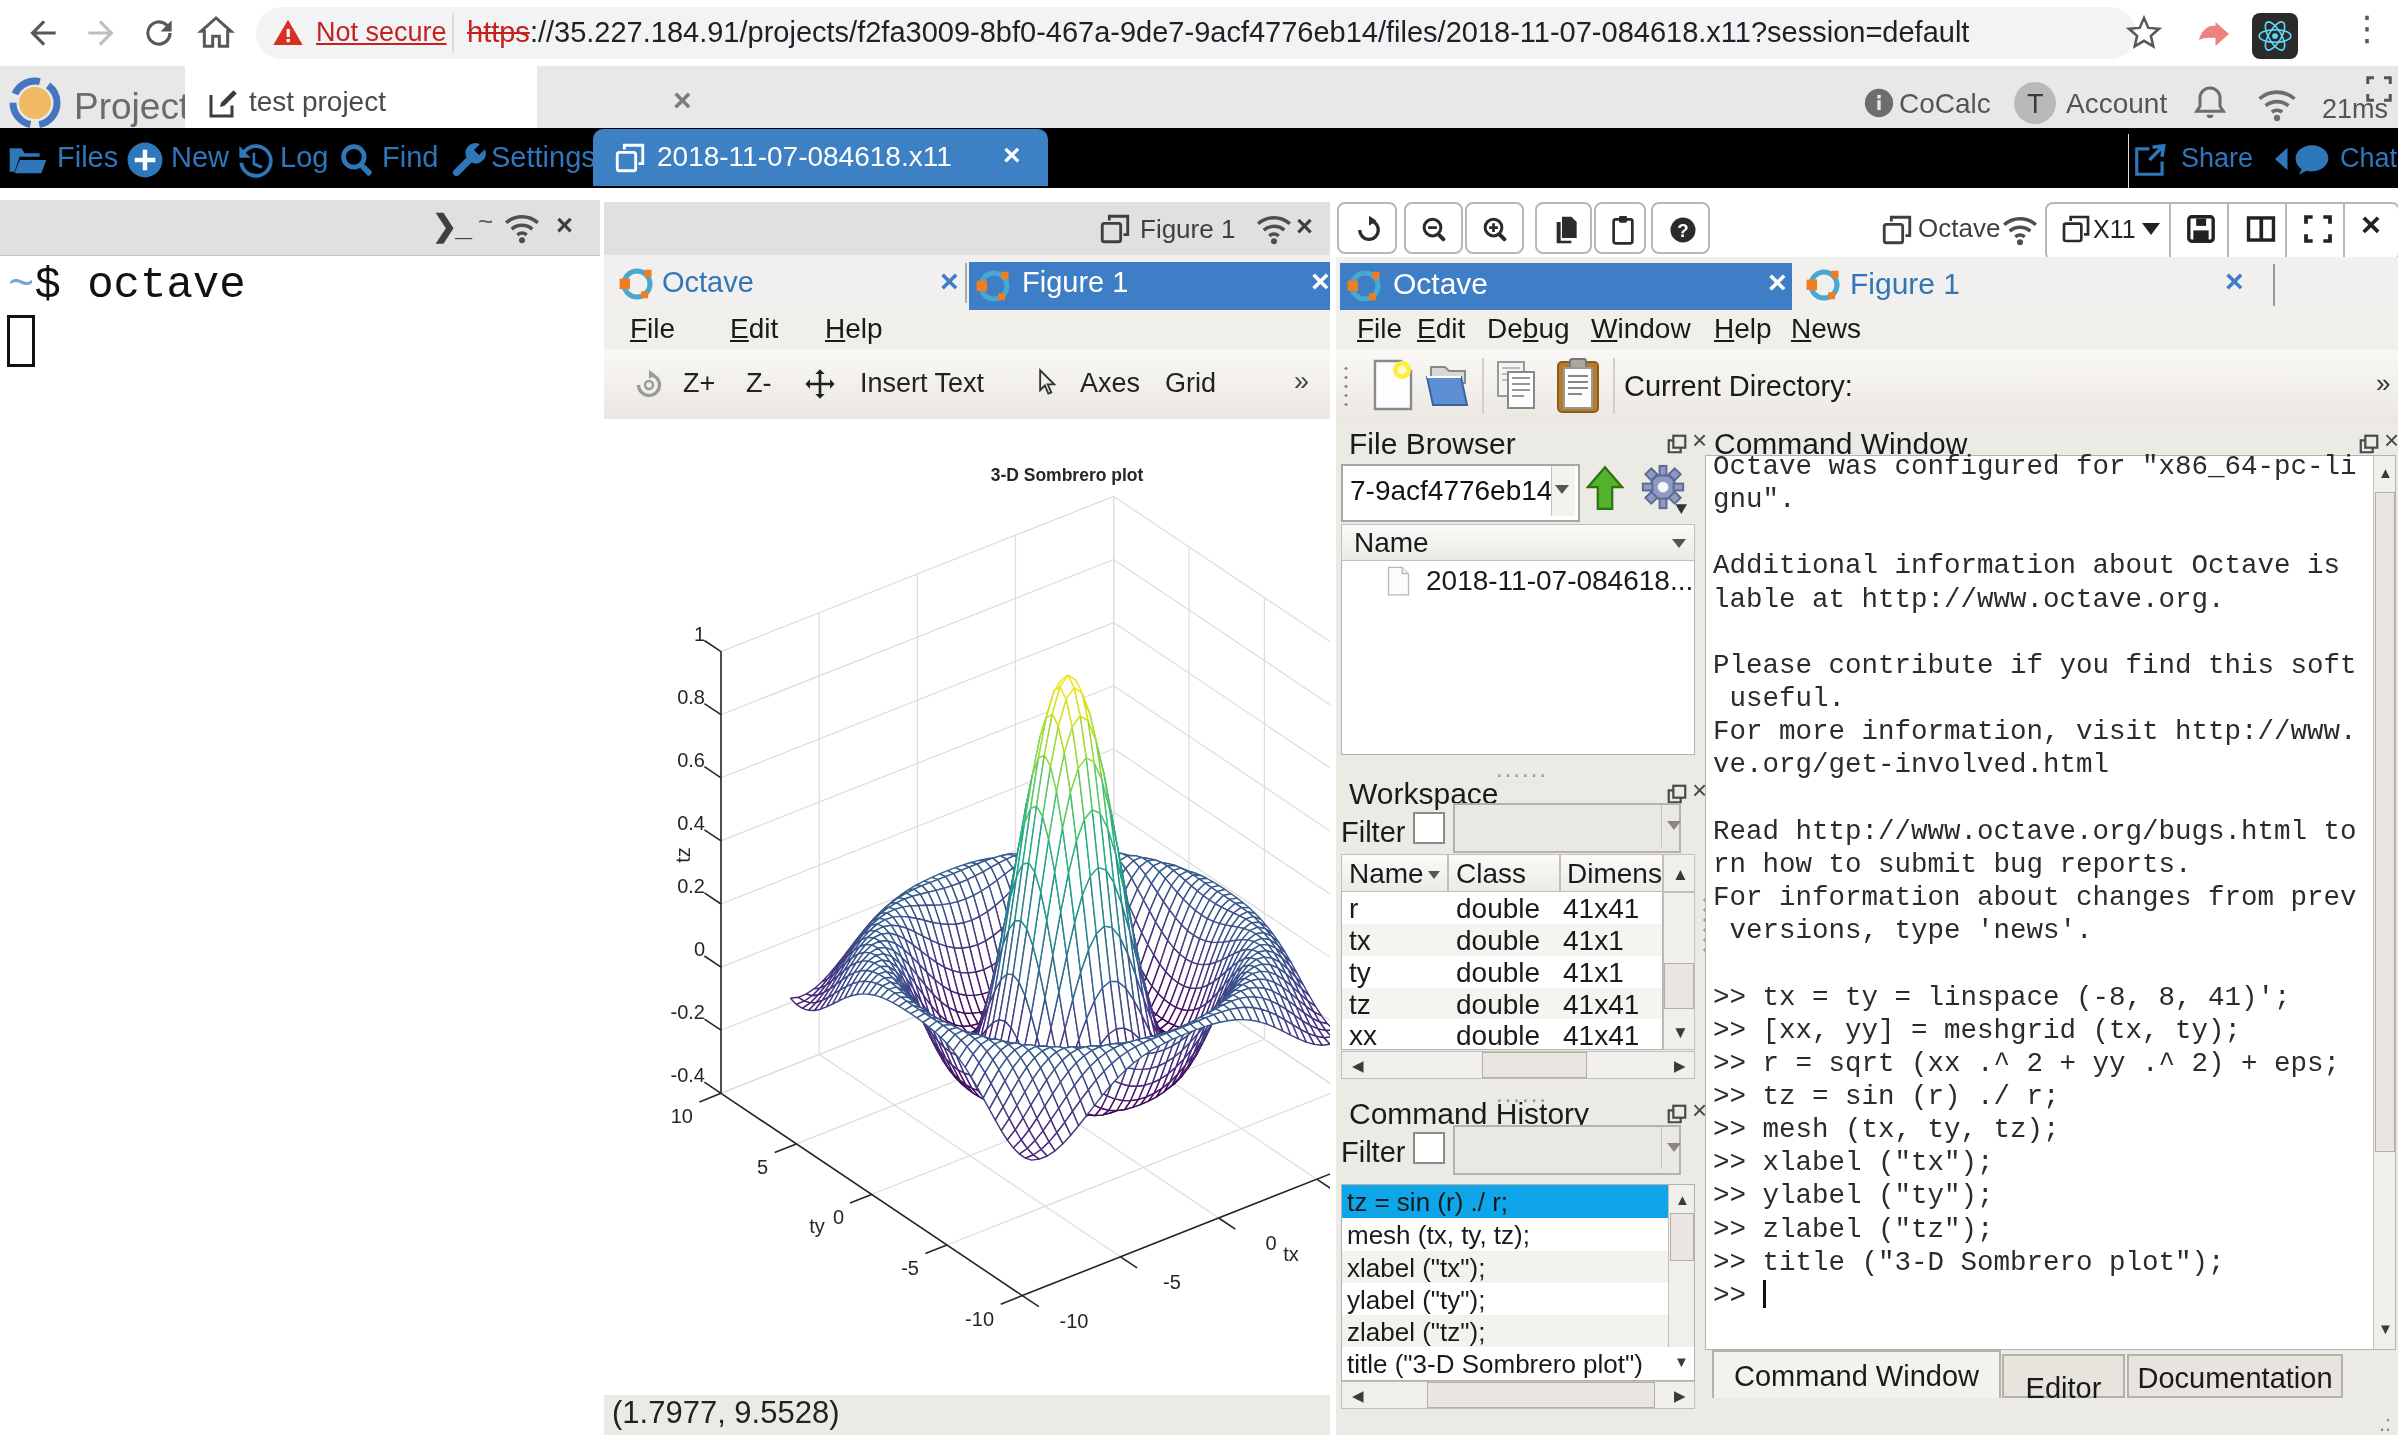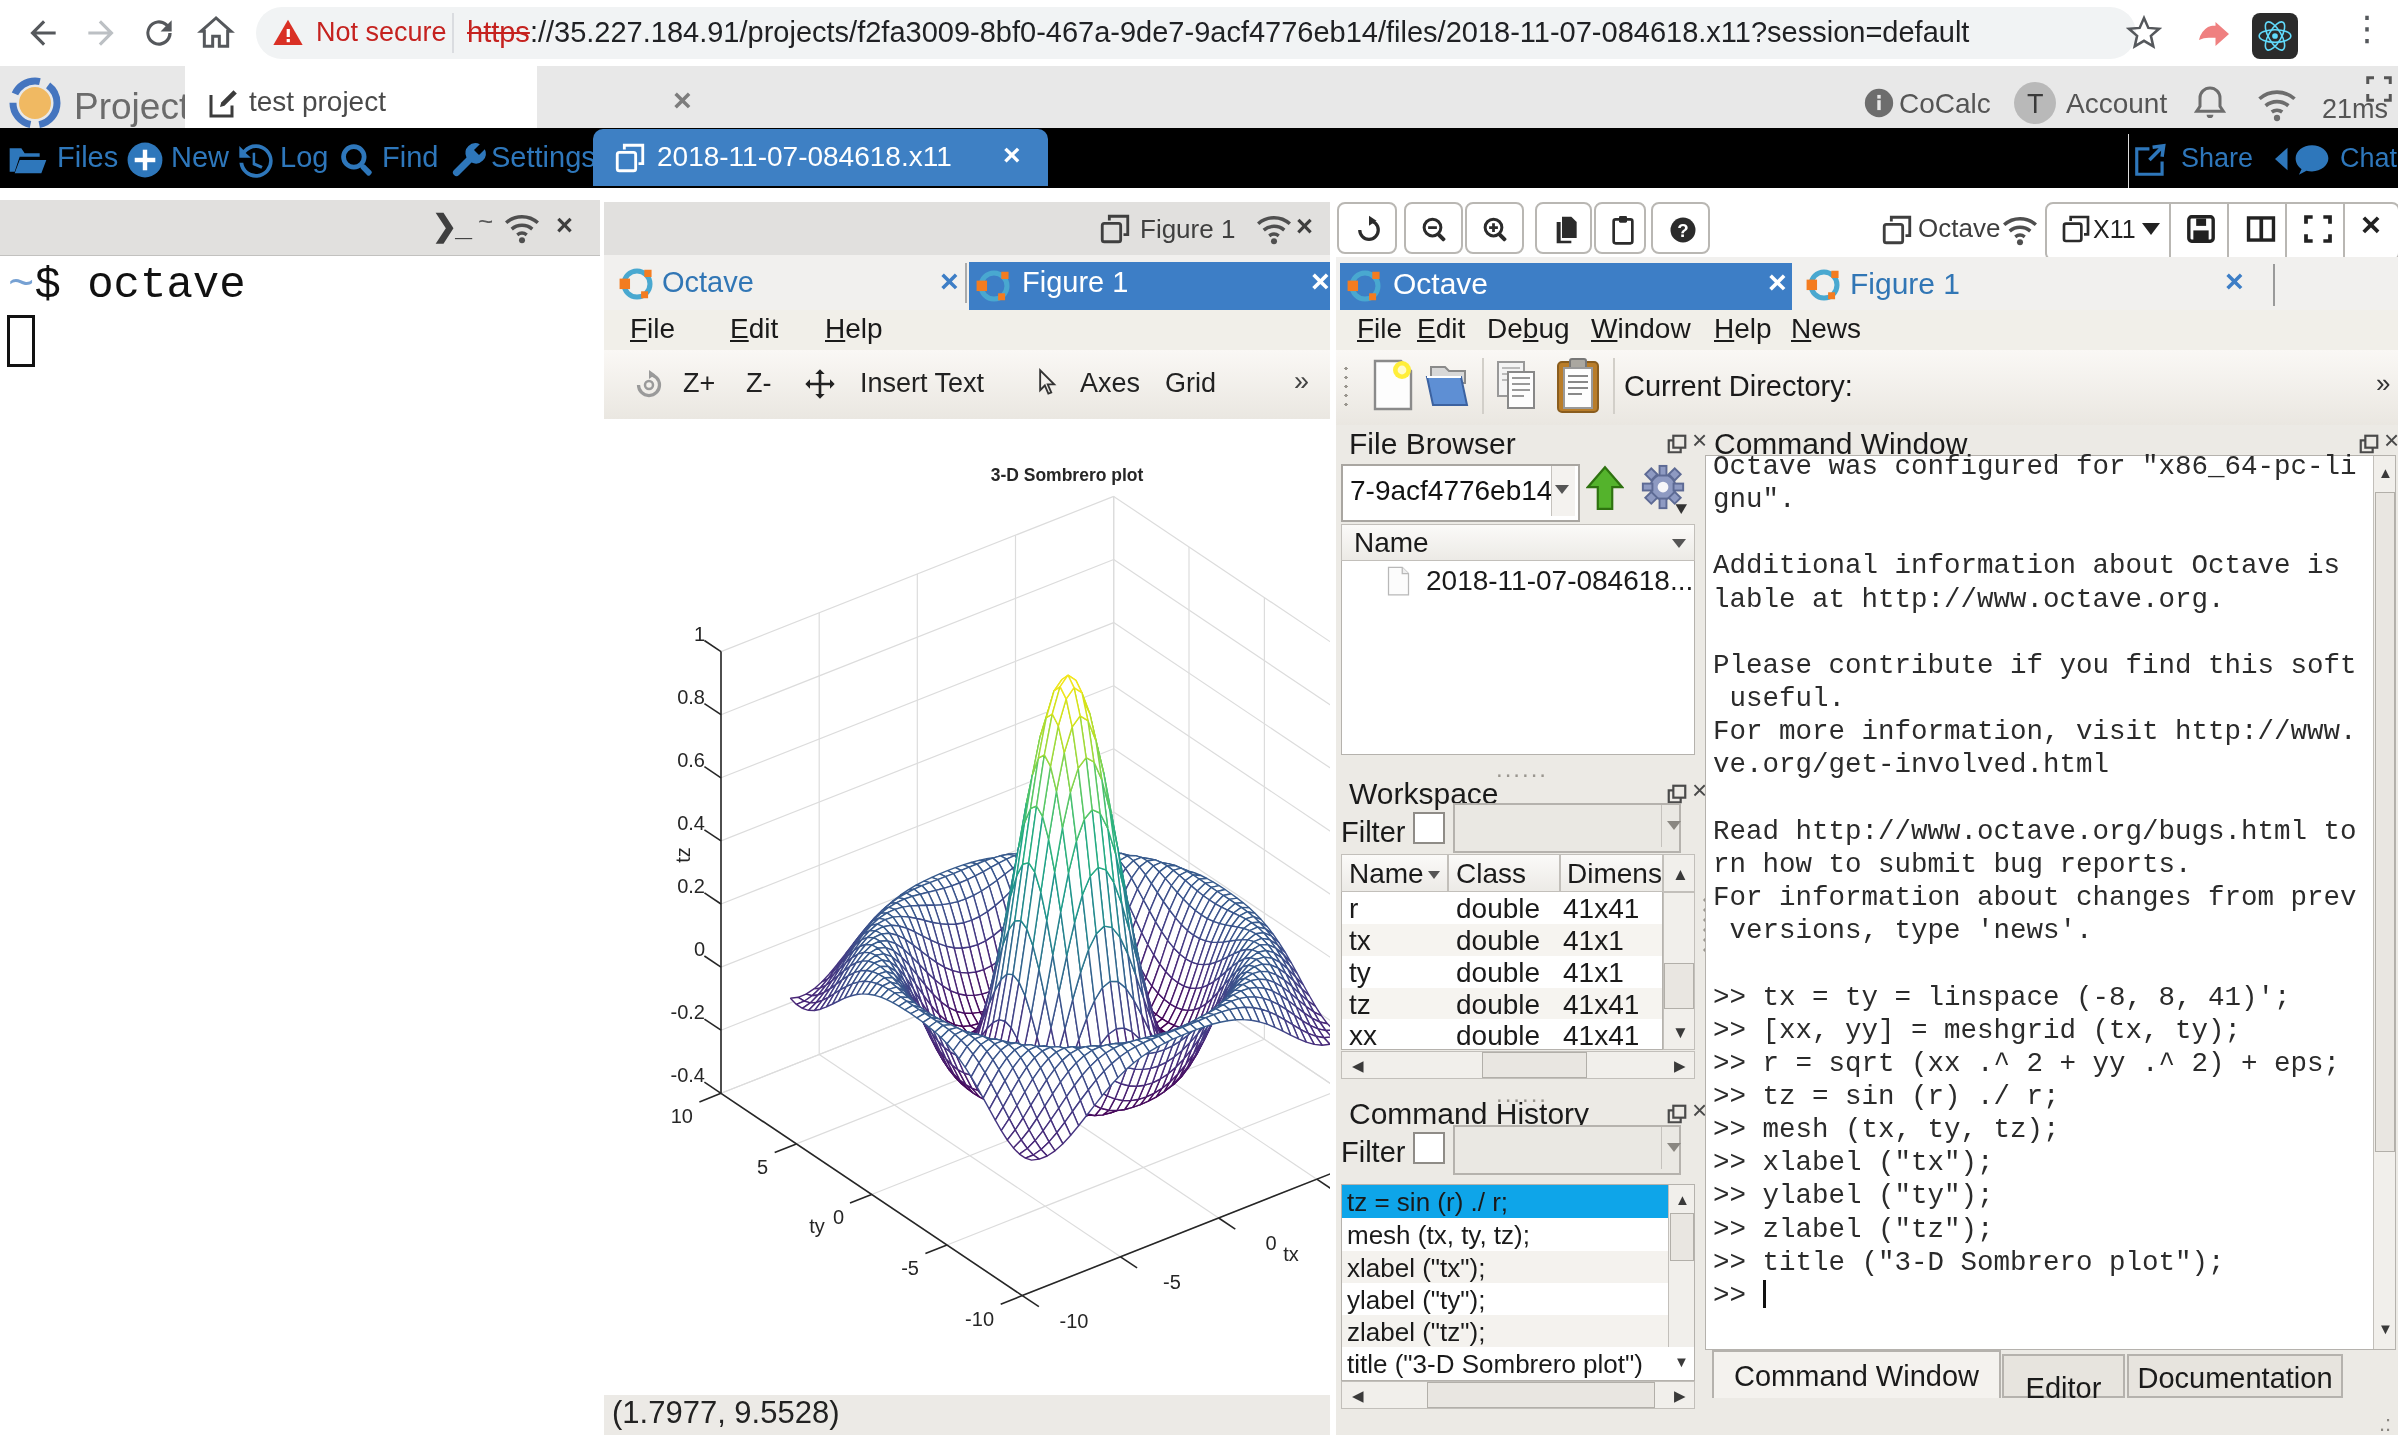--- a/index.html
+++ b/index.html
@@ -55,21 +55,21 @@
     </svg>
  <svg class="a" style="left:196px;top:13px" width="40" height="40" viewBox="0 0 24 24">
       <path d="M12 3 3 11h2v9h5v-6h4v6h5v-9h2z" fill="none" stroke="#55585c" stroke-width="1.8"></path>
     </svg>
  <div class="a" id="pill">
   <svg class="a" style="left:16px;top:10px" width="32" height="32" viewBox="0 0 24 24">
         <path d="M12 2 1 21h22z" fill="#d93025"></path>
         <rect x="11" y="9" width="2.4" height="6" fill="#fff"></rect>
         <rect x="11" y="16.5" width="2.4" height="2.4" fill="#fff"></rect>
       </svg>
-  <div class="a t" style="left:60px;color:#c5221f;font-size:27px;top:10px;">Not secure</div>
+  <div class="a t" style="left:60px;color:#c5221f;font-size:27px;top:10px;text-decoration:underline;">Not secure</div>
   <div class="a" style="left:196px;top:6px;width:2px;height:40px;background:#dadce0"></div>
   <div class="a t" style="left:211px;color:#202124"><span style="color:#c5221f;text-decoration:line-through">https</span>://35.227.184.91/projects/f2fa3009-8bf0-467a-9de7-9acf4776eb14/files/2018-11-07-084618.x11?session=default</div>
  </div>
  <svg class="a" style="left:2126px;top:15px" width="36" height="36" viewBox="0 0 24 24">
       <path d="m12 2 2.9 6.6 7.1.6-5.4 4.7 1.6 7L12 17.2 5.8 20.9l1.6-7L2 9.2l7.1-.6z" fill="none" stroke="#55585c" stroke-width="1.7"></path>
     </svg>
  <svg class="a" style="left:2196px;top:16px" width="36" height="36" viewBox="0 0 24 24">
       <path d="M13 4l9 8-9 8v-5.5H8.5a16 16 0 0 0-6.5 1.5 13 13 0 0 1 6-8.6c1.6-.9 3.3-1 5-.9z" fill="#ef8080"></path>
     </svg>
  <rect class="a" style="left:2252px;top:13px;width:46px;height:46px;background:#2b2b2b;border-radius:8px;"></rect>

